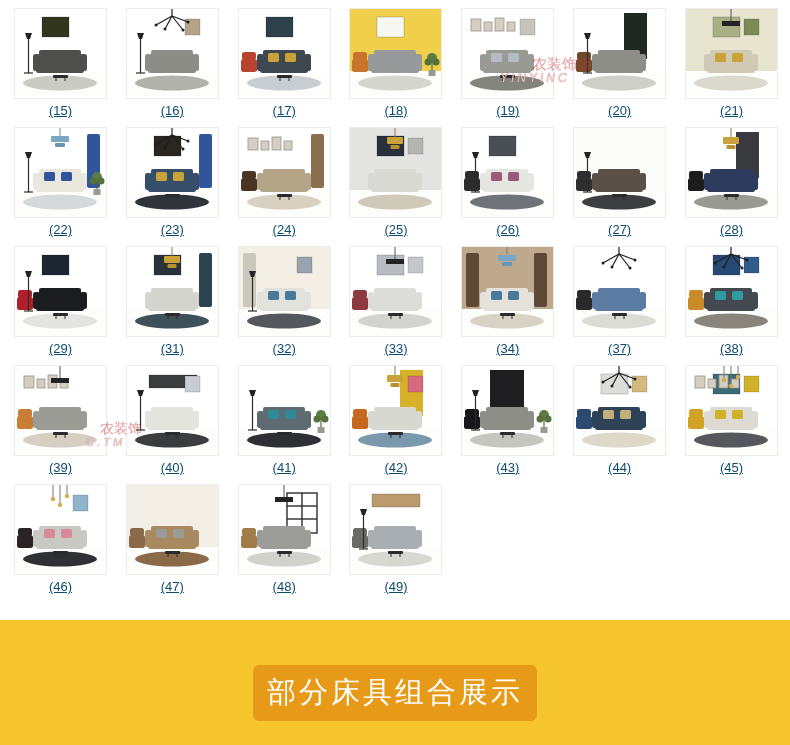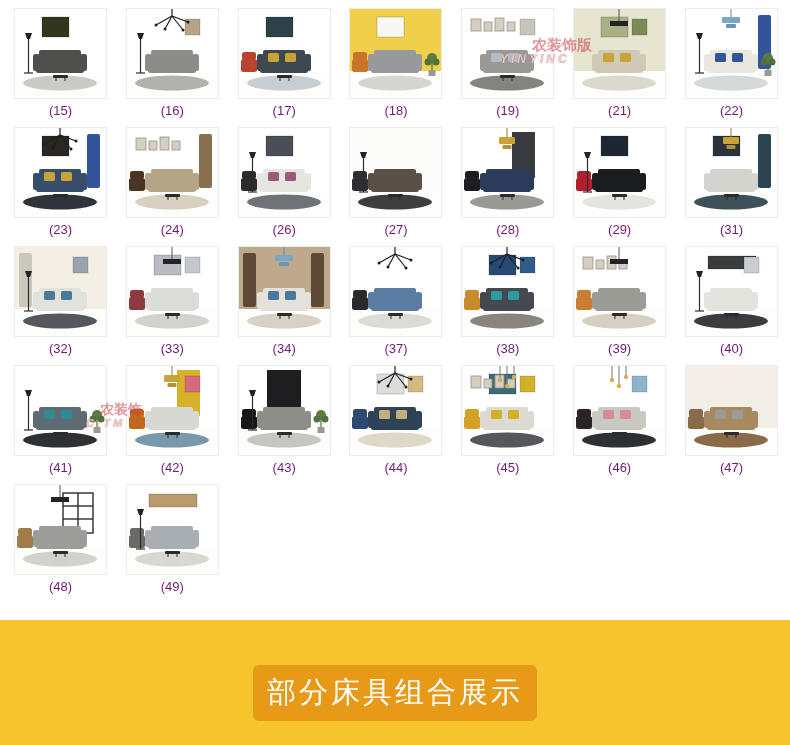--- a/index.html
+++ b/index.html
@@ -1,21 +1,21 @@
 <!DOCTYPE html>
 <html><head>
 <meta charset="utf-8">
 <style>
   html,body{margin:0;padding:0;}
   body{width:790px;height:745px;background:#ffffff;font-family:"Liberation Sans",sans-serif;position:relative;overflow:hidden;}
   .grid{position:absolute;top:8px;left:14px;width:764px;display:grid;grid-template-columns:repeat(7,93px);justify-content:space-between;}
   .cell{height:119px;}
   .thumb{width:93px;height:91px;border:1px solid #ececec;box-sizing:border-box;background:#fff;overflow:hidden;}
-  .caption{text-align:center;font-size:13px;color:#701a75;margin-top:4px;line-height:16px;}
-  .wm{position:absolute;color:rgba(198,48,54,0.5);font-weight:bold;z-index:5;line-height:1.15;pointer-events:none;}
+  .caption{text-align:center;font-size:13px;color:#0c4a6e;margin-top:4px;line-height:16px;text-decoration:underline;}
+  .wm{position:absolute;color:rgba(198,48,54,0.5);font-weight:normal;z-index:5;line-height:1.15;pointer-events:none;margin-top:19px;}
   .wm .l1{padding-left:32px;}
   .wm .l2{color:rgba(230,227,222,0.85);text-shadow:0 0 1px rgba(198,48,54,0.85);font-style:italic;letter-spacing:3px;font-size:0.8em;}
   #wm1{left:500px;top:36px;font-size:15px;}
   #wm2{left:86px;top:401px;font-size:14px;}
   #wm2 .l1{padding-left:14px;}
   .banner{position:absolute;left:0;top:620px;width:790px;height:140px;background:#f6c52e;display:flex;align-items:center;justify-content:center;}
   .banner-btn{background:#e79a17;color:#ffffff;font-size:29px;padding:8px 14px;border-radius:6px;letter-spacing:3px;font-weight:normal;margin-top:6px;}
 </style>
 </head>
 <body>
@@ -136,20 +136,40 @@
           <rect x="29" y="44" width="11" height="9" rx="1.5" fill="#b2bdc4"></rect>
           <rect x="46" y="44" width="11" height="9" rx="1.5" fill="#b2bdc4"></rect>
           <rect x="38" y="66" width="15" height="3" rx="1" fill="#2a2a2c"></rect>
           <line x1="41" y1="69" x2="41" y2="72" stroke="#2a2a2c"></line>
           <line x1="50" y1="69" x2="50" y2="72" stroke="#2a2a2c"></line>
         </svg></div>
       <div class="caption">(19)</div>
     </div>
     <div class="cell">
       <div class="thumb"><svg width="91" height="89" viewBox="0 0 91 89" xmlns="http://www.w3.org/2000/svg">
+          <rect x="0" y="0" width="91" height="62" fill="#ffffff"></rect>
+          <rect x="0" y="62" width="91" height="27" fill="#fdfdfc"></rect>
+          <rect x="50" y="4" width="23" height="46" fill="#20291f"></rect>
+          <ellipse cx="45" cy="74" rx="37" ry="7.5" fill="#cfcfc9"></ellipse>
+          <rect x="3" y="43" width="14" height="8" rx="2.5" fill="#6e4a2c"></rect>
+          <rect x="2" y="50" width="16" height="13" rx="2.5" fill="#6e4a2c"></rect>
+          <g fill="#8e8e89">
+            <rect x="24" y="41" width="42" height="13" rx="2"></rect>
+            <rect x="21" y="51" width="48" height="13" rx="2.5"></rect>
+            <rect x="18" y="45" width="7" height="17" rx="2.5"></rect>
+            <rect x="65" y="45" width="7" height="17" rx="2.5"></rect>
+          </g>
+          <path d="M10 24 L17 24 L15 30 L12 30 Z" fill="#232326"></path>
+          <line x1="13.5" y1="30" x2="13.5" y2="64" stroke="#2c2c2e" stroke-width="1.2"></line>
+          <line x1="9" y1="64" x2="18" y2="64" stroke="#2c2c2e" stroke-width="1.2"></line>
+        </svg></div>
+      <div class="caption">(20)</div>
+    </div>
+    <div class="cell">
+      <div class="thumb"><svg width="91" height="89" viewBox="0 0 91 89" xmlns="http://www.w3.org/2000/svg">
           <rect x="0" y="0" width="91" height="62" fill="#e7e4cf"></rect>
           <rect x="0" y="62" width="91" height="27" fill="#fdfdfc"></rect>
           <rect x="27" y="8" width="27" height="20" fill="#a8b084" stroke="rgba(0,0,0,0.18)"></rect>
           <rect x="58" y="10" width="15" height="16" fill="#7c8a56" stroke="rgba(0,0,0,0.15)"></rect>
           <ellipse cx="45" cy="74" rx="37" ry="7.5" fill="#dbd8cd"></ellipse>
           <g fill="#cfc9b6">
             <rect x="24" y="41" width="42" height="13" rx="2"></rect>
             <rect x="21" y="51" width="48" height="13" rx="2.5"></rect>
             <rect x="18" y="45" width="7" height="17" rx="2.5"></rect>
             <rect x="65" y="45" width="7" height="17" rx="2.5"></rect>
@@ -239,20 +259,39 @@
             <rect x="24" y="41" width="42" height="13" rx="2"></rect>
             <rect x="21" y="51" width="48" height="13" rx="2.5"></rect>
             <rect x="18" y="45" width="7" height="17" rx="2.5"></rect>
             <rect x="65" y="45" width="7" height="17" rx="2.5"></rect>
           </g>
           <rect x="38" y="66" width="15" height="3" rx="1" fill="#2a2a2c"></rect>
           <line x1="41" y1="69" x2="41" y2="72" stroke="#2a2a2c"></line>
           <line x1="50" y1="69" x2="50" y2="72" stroke="#2a2a2c"></line>
         </svg></div>
       <div class="caption">(24)</div>
+    </div>
+    <div class="cell">
+      <div class="thumb"><svg width="91" height="89" viewBox="0 0 91 89" xmlns="http://www.w3.org/2000/svg">
+          <rect x="0" y="0" width="91" height="62" fill="#e4e4e2"></rect>
+          <rect x="0" y="62" width="91" height="27" fill="#fdfdfc"></rect>
+          <rect x="27" y="8" width="27" height="20" fill="#28303a" stroke="rgba(0,0,0,0.18)"></rect>
+          <rect x="58" y="10" width="15" height="16" fill="#b4b4b0" stroke="rgba(0,0,0,0.15)"></rect>
+          <ellipse cx="45" cy="74" rx="37" ry="7.5" fill="#cfc9ba"></ellipse>
+          <g fill="#d9d9d4">
+            <rect x="24" y="41" width="42" height="13" rx="2"></rect>
+            <rect x="21" y="51" width="48" height="13" rx="2.5"></rect>
+            <rect x="18" y="45" width="7" height="17" rx="2.5"></rect>
+            <rect x="65" y="45" width="7" height="17" rx="2.5"></rect>
+          </g>
+          <line x1="45" y1="0" x2="45" y2="9" stroke="#8a7a4a"></line>
+          <rect x="37" y="9" width="16" height="7" rx="1" fill="#c9a23a"></rect>
+          <rect x="40.5" y="17" width="9" height="4" rx="1" fill="#b8912f"></rect>
+        </svg></div>
+      <div class="caption">(25)</div>
     </div>
     <div class="cell">
       <div class="thumb"><svg width="91" height="89" viewBox="0 0 91 89" xmlns="http://www.w3.org/2000/svg">
           <rect x="0" y="0" width="91" height="62" fill="#ffffff"></rect>
           <rect x="0" y="62" width="91" height="27" fill="#fdfdfc"></rect>
           <rect x="27" y="8" width="27" height="20" fill="#4a4e55" stroke="rgba(0,0,0,0.18)"></rect>
           <ellipse cx="45" cy="74" rx="37" ry="7.5" fill="#6f7276"></ellipse>
           <rect x="3" y="43" width="14" height="8" rx="2.5" fill="#2c2c2e"></rect>
           <rect x="2" y="50" width="16" height="13" rx="2.5" fill="#2c2c2e"></rect>
           <g fill="#e6e6e1">

